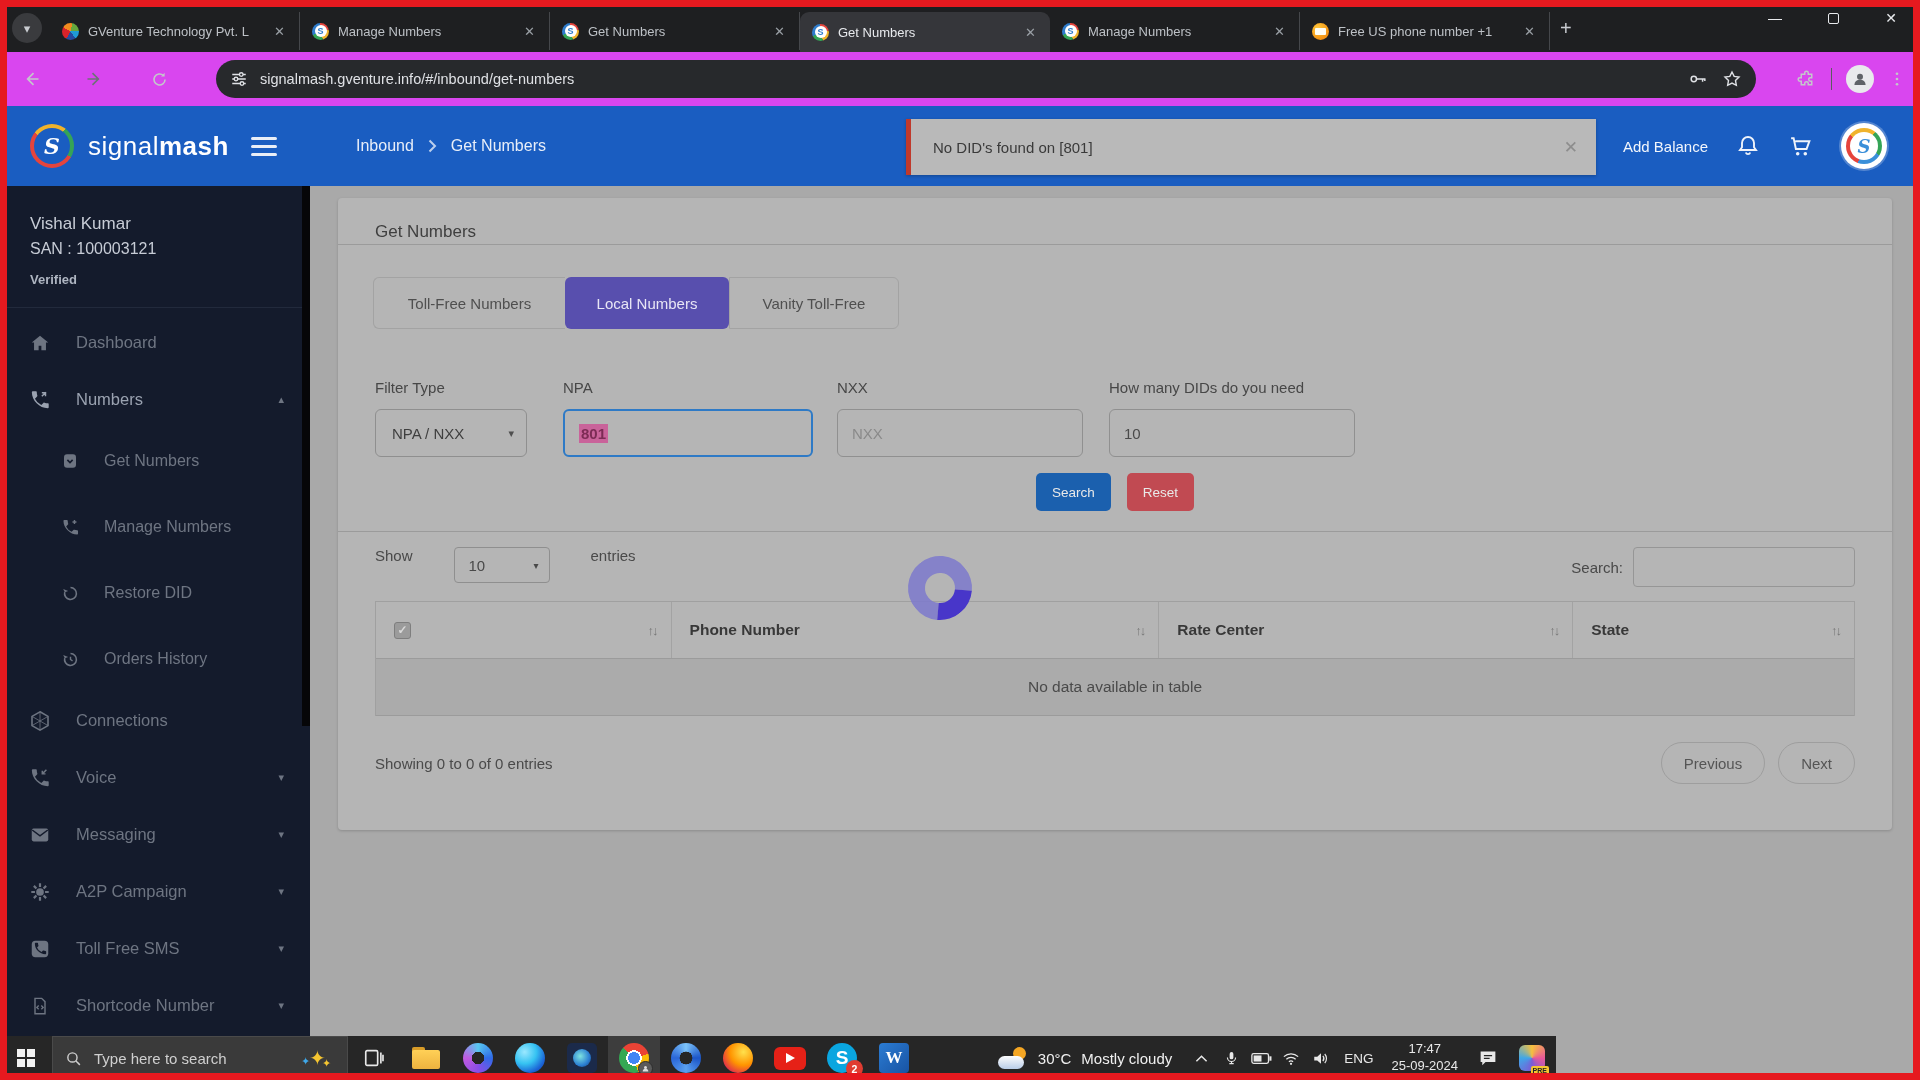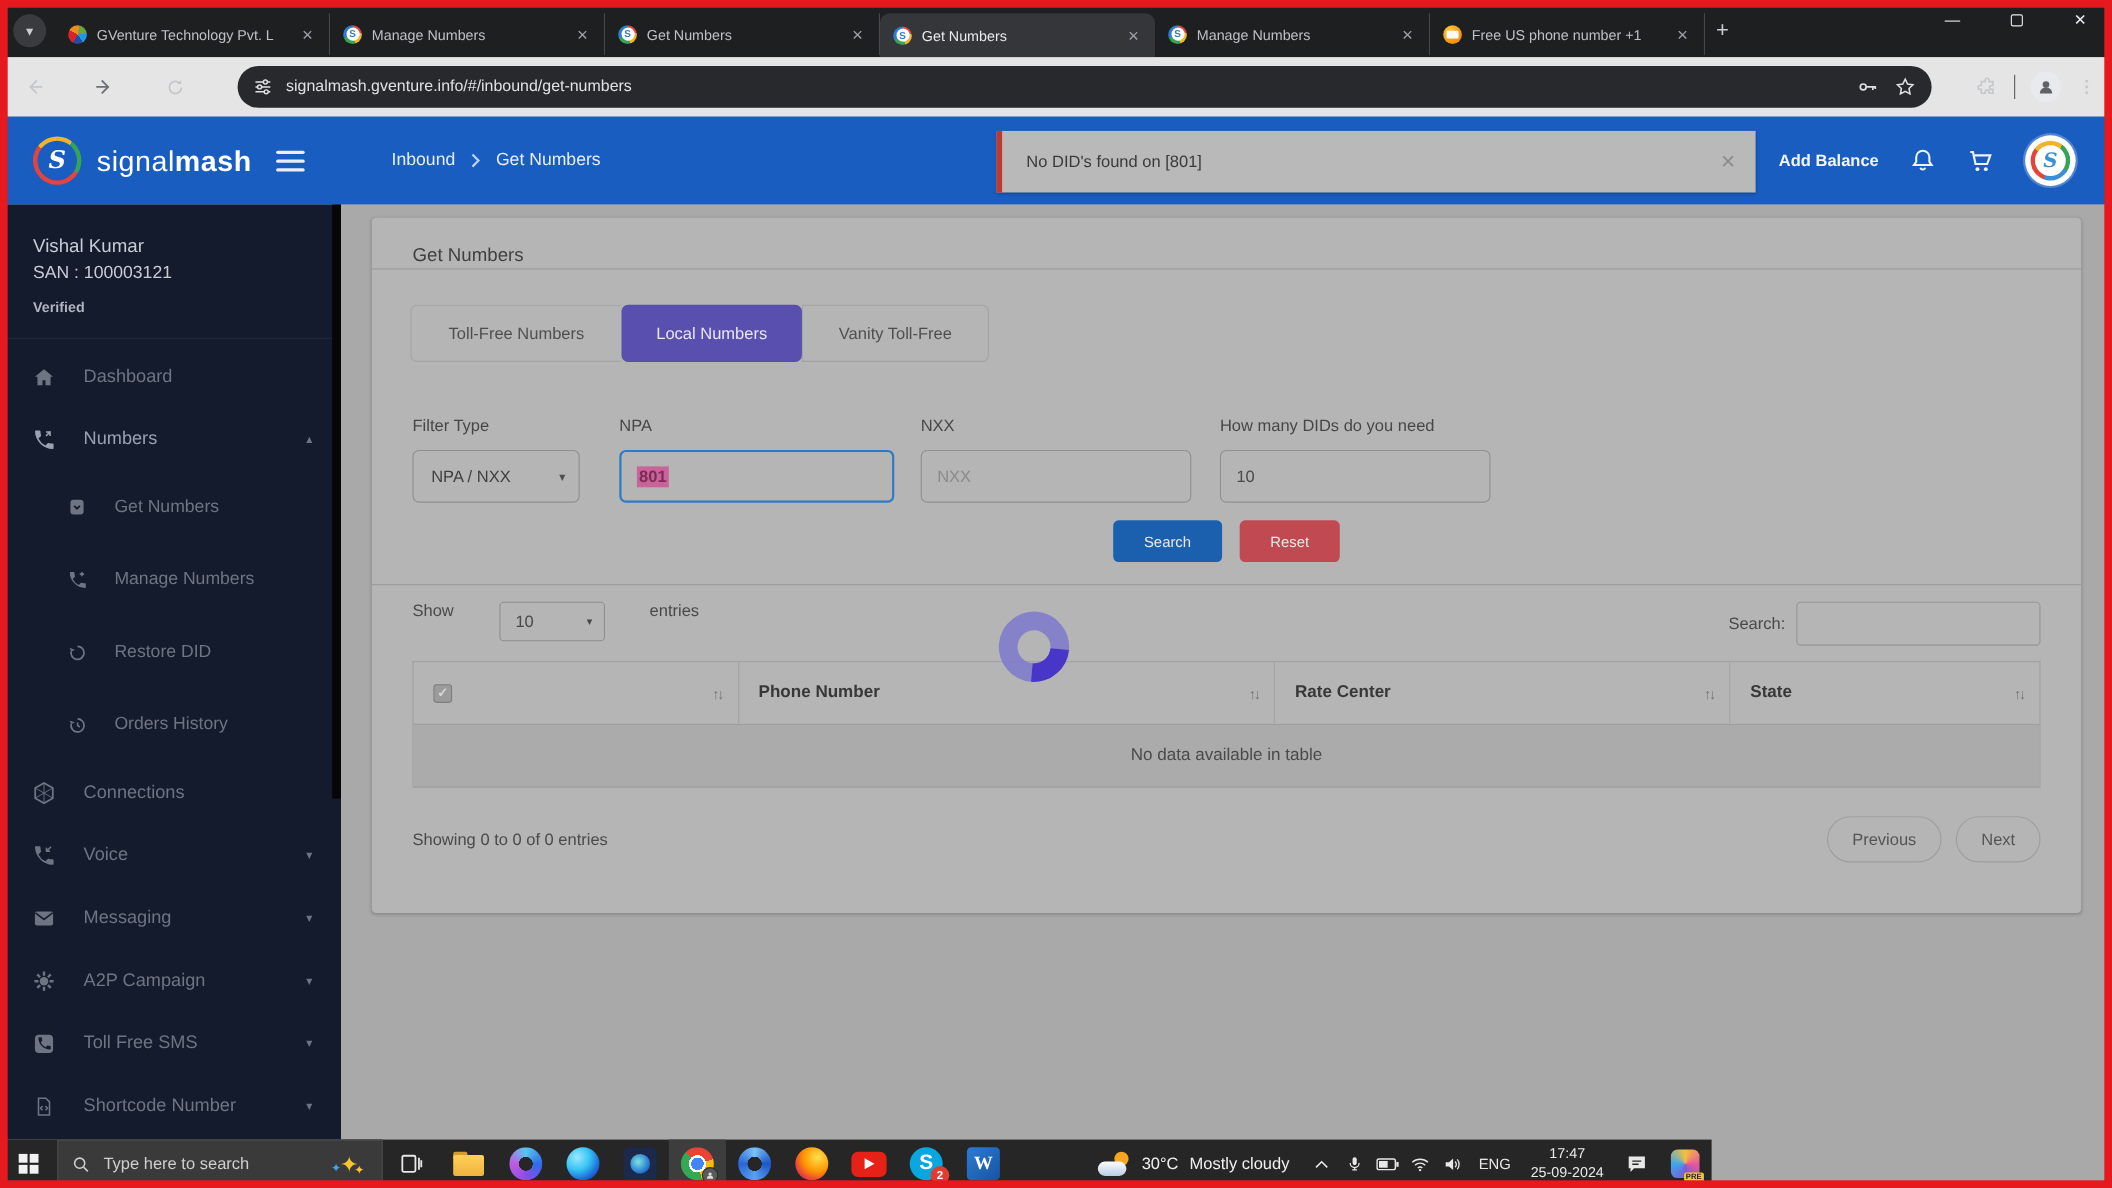--- a/index.html
+++ b/index.html
@@ -20,21 +20,21 @@
   .fav-sm{background:conic-gradient(#e5443c 0 22%,#f0b32c 22% 45%,#35a457 45% 68%,#2f7ccb 68% 100%);}
   .fav-sm::after{content:"S";position:absolute;inset:2.5px;background:#fff;border-radius:50%;color:#2f7ccb;font-size:9px;font-weight:bold;display:flex;align-items:center;justify-content:center;}
   .fav-gv{background:conic-gradient(from 210deg,#d8232a 0 25%,#f28b1f 25% 45%,#66a83d 45% 65%,#1f9bd7 65% 82%,#274b9f 82% 100%);}
   .fav-mail{background:radial-gradient(circle at 35% 30%,#ffc83d,#f29111 70%);}
   .fav-mail::after{content:"";position:absolute;left:3px;top:5px;width:11px;height:7px;background:#fdfdf5;border-radius:1px;}
   .newtab{color:#c9ccd1;font-size:20px;margin:0 0 12px 10px;}
   .wctl{margin-left:auto;display:flex;align-self:flex-start;}
   .wctl .wb{width:58px;height:36px;display:flex;align-items:center;justify-content:center;color:#e8eaed;font-size:14px;}
   .wb .maxbox{width:11px;height:11px;border:1.4px solid #e8eaed;border-radius:2px;}
 
-  .toolbar{position:absolute;left:0;top:52px;width:1920px;height:54px;background:#e5e5e5;display:flex;align-items:center;padding:0 14px;color:#c4c7cb;gap:24px;}
+  .toolbar{position:absolute;left:0;top:52px;width:1920px;height:54px;background:#d946ef;display:flex;align-items:center;padding:0 14px;color:#c4c7cb;gap:24px;}
   .navbtn{width:34px;height:34px;display:flex;align-items:center;justify-content:center;margin-right:6px;}
   .navbtn.dim{color:#6e7176;}
   .omnibox{flex:1;height:38px;background:#27292c;border-radius:19px;display:flex;align-items:center;padding:0 14px;margin:0 10px;color:#dfe1e5;}
   .omnibox .url{flex:1;font-size:14.5px;margin-left:12px;white-space:nowrap;overflow:hidden;}
   .tb-right{display:flex;align-items:center;gap:14px;margin-left:6px;}
   .vdiv{width:1px;height:22px;background:#5a5d61;}
   .avatar-chrome{width:28px;height:28px;border-radius:50%;background:#e9eaed;display:flex;align-items:center;justify-content:center;color:#5f6368;}
 
   
   .appheader{position:absolute;left:0;top:106px;width:1920px;height:80px;background:#1a5dc1;display:flex;align-items:center;color:#fff;}
@@ -44,21 +44,21 @@
   .brandname{font-size:26px;letter-spacing:.5px;font-weight:300;}
   .brandname b{font-weight:700;}
   .hamburger{margin-left:8px;display:flex;flex-direction:column;gap:5px;}
   .hamburger span{display:block;width:26px;height:3px;background:#e9eef7;border-radius:2px;}
   .crumbs{display:flex;align-items:center;gap:14px;margin-left:46px;font-size:16px;color:#e8eef8;}
   .crumb-sep{color:#bcd0ee;font-size:15px;}
   .alert{position:absolute;left:906px;top:13px;width:690px;height:56px;background:#b9b9b9;border-left:5px solid #c0392b;display:flex;align-items:center;padding:0 18px 0 22px;color:#3a3a3a;font-size:15px;box-shadow:0 1px 3px rgba(0,0,0,.25);}
   .alert .msg{flex:1;}
   .alert .x{color:#8d8d8d;font-size:17px;}
   .hdr-right{margin-left:auto;display:flex;align-items:center;padding-right:33px;gap:28px;}
-  .addbal{font-size:15px;font-weight:bold;color:#f2f6fc;margin-left:32px;}
+  .addbal{font-size:15px;font-weight:normal;color:#f2f6fc;margin-left:32px;}
   .hdr-ic{color:#eef3fb;}
   .avatar-app{width:46px;height:46px;border-radius:50%;background:#fff;position:relative;flex:none;box-shadow:0 0 0 2px rgba(255,255,255,.25);}
   .avatar-app::before{content:"";position:absolute;inset:5px;border-radius:50%;background:conic-gradient(from 200deg,#e5443c 0 30%,#f0b32c 30% 55%,#35a457 55% 78%,#3a8fd9 78% 100%);}
   .avatar-app::after{content:"S";position:absolute;inset:9px;border-radius:50%;background:#fff;color:#3a8fd9;font-size:18px;font-weight:bold;display:flex;align-items:center;justify-content:center;font-family:"DejaVu Serif",serif;font-style:italic;}
 
   
   .sidebar{position:absolute;left:0;top:186px;width:310px;height:850px;background:#141b2c;color:#6e7582;}
   .sb-scroll{position:absolute;right:0;top:0;width:8px;height:540px;background:#060608;}
   .user{padding:28px 30px 20px 30px;border-bottom:1px solid #222a3c;}
   .user .nm{color:#c7ccd6;font-size:17px;margin-bottom:6px;}
@@ -89,21 +89,21 @@
   .c3{width:246px;margin-right:26px;}
   .c4{width:246px;}
   .fsel{height:48px;border:1px solid #8f8f8f;border-radius:6px;display:flex;align-items:center;justify-content:space-between;padding:0 12px 0 16px;font-size:15px;color:#3f3f3f;background:#b5b5b5;}
   .fsel .car{font-size:11px;color:#4f4f4f;}
   .finput{height:48px;border:1px solid #909090;border-radius:6px;background:#b5b5b5;display:flex;align-items:center;padding:0 14px;font-size:15px;color:#4a4a4a;width:100%;}
   .finput.focus{border:2px solid #2e7ac6;}
   .finput .sel801{background:#c9639a;color:#7c2c55;padding:1px 2px;font-weight:bold;}
   input.finput{outline:none;}
   input.finput::placeholder{color:#8a8a8a;}
   .btnrow{margin-top:16px;display:flex;justify-content:center;gap:16px;}
-  .btn{height:38px;border:none;border-radius:5px;color:#e9e9e9;font-size:13.5px;padding:0 28px;font-family:inherit;}
+  .btn{height:38px;border:none;border-radius:5px;color:#e9e9e9;font-size:13.5px;padding:0 16px;font-family:inherit;}
   .btn.blue{background:#1b60ae;}
   .btn.red{background:#c14a52;}
   .showrow{margin-top:15px;display:flex;align-items:flex-start;font-size:15px;color:#494949;gap:31px;}
   .ssel{width:96px;height:36px;border:1px solid #8f8f8f;border-radius:4px;display:flex;align-items:center;justify-content:space-between;padding:0 10px 0 14px;margin:0 10px;background:#b5b5b5;}
   .ssel .car{font-size:10px;}
   .srch{margin-left:auto;display:flex;align-items:center;gap:10px;}
   .srch input{width:222px;height:40px;border:1px solid #969696;border-radius:4px;background:#b5b5b5;outline:none;font-size:15px;color:#444;padding:0 10px;}
   .dtable{margin-top:14px;border:1px solid #a0a0a0;border-bottom:none;}
   .thead{display:grid;grid-template-columns:20% 33% 28% 19%;height:57px;border-bottom:1px solid #9b9b9b;}
   .th{display:flex;align-items:center;justify-content:space-between;padding:0 14px 0 18px;font-size:15.5px;font-weight:bold;color:#383838;border-right:1px solid #a3a3a3;}

